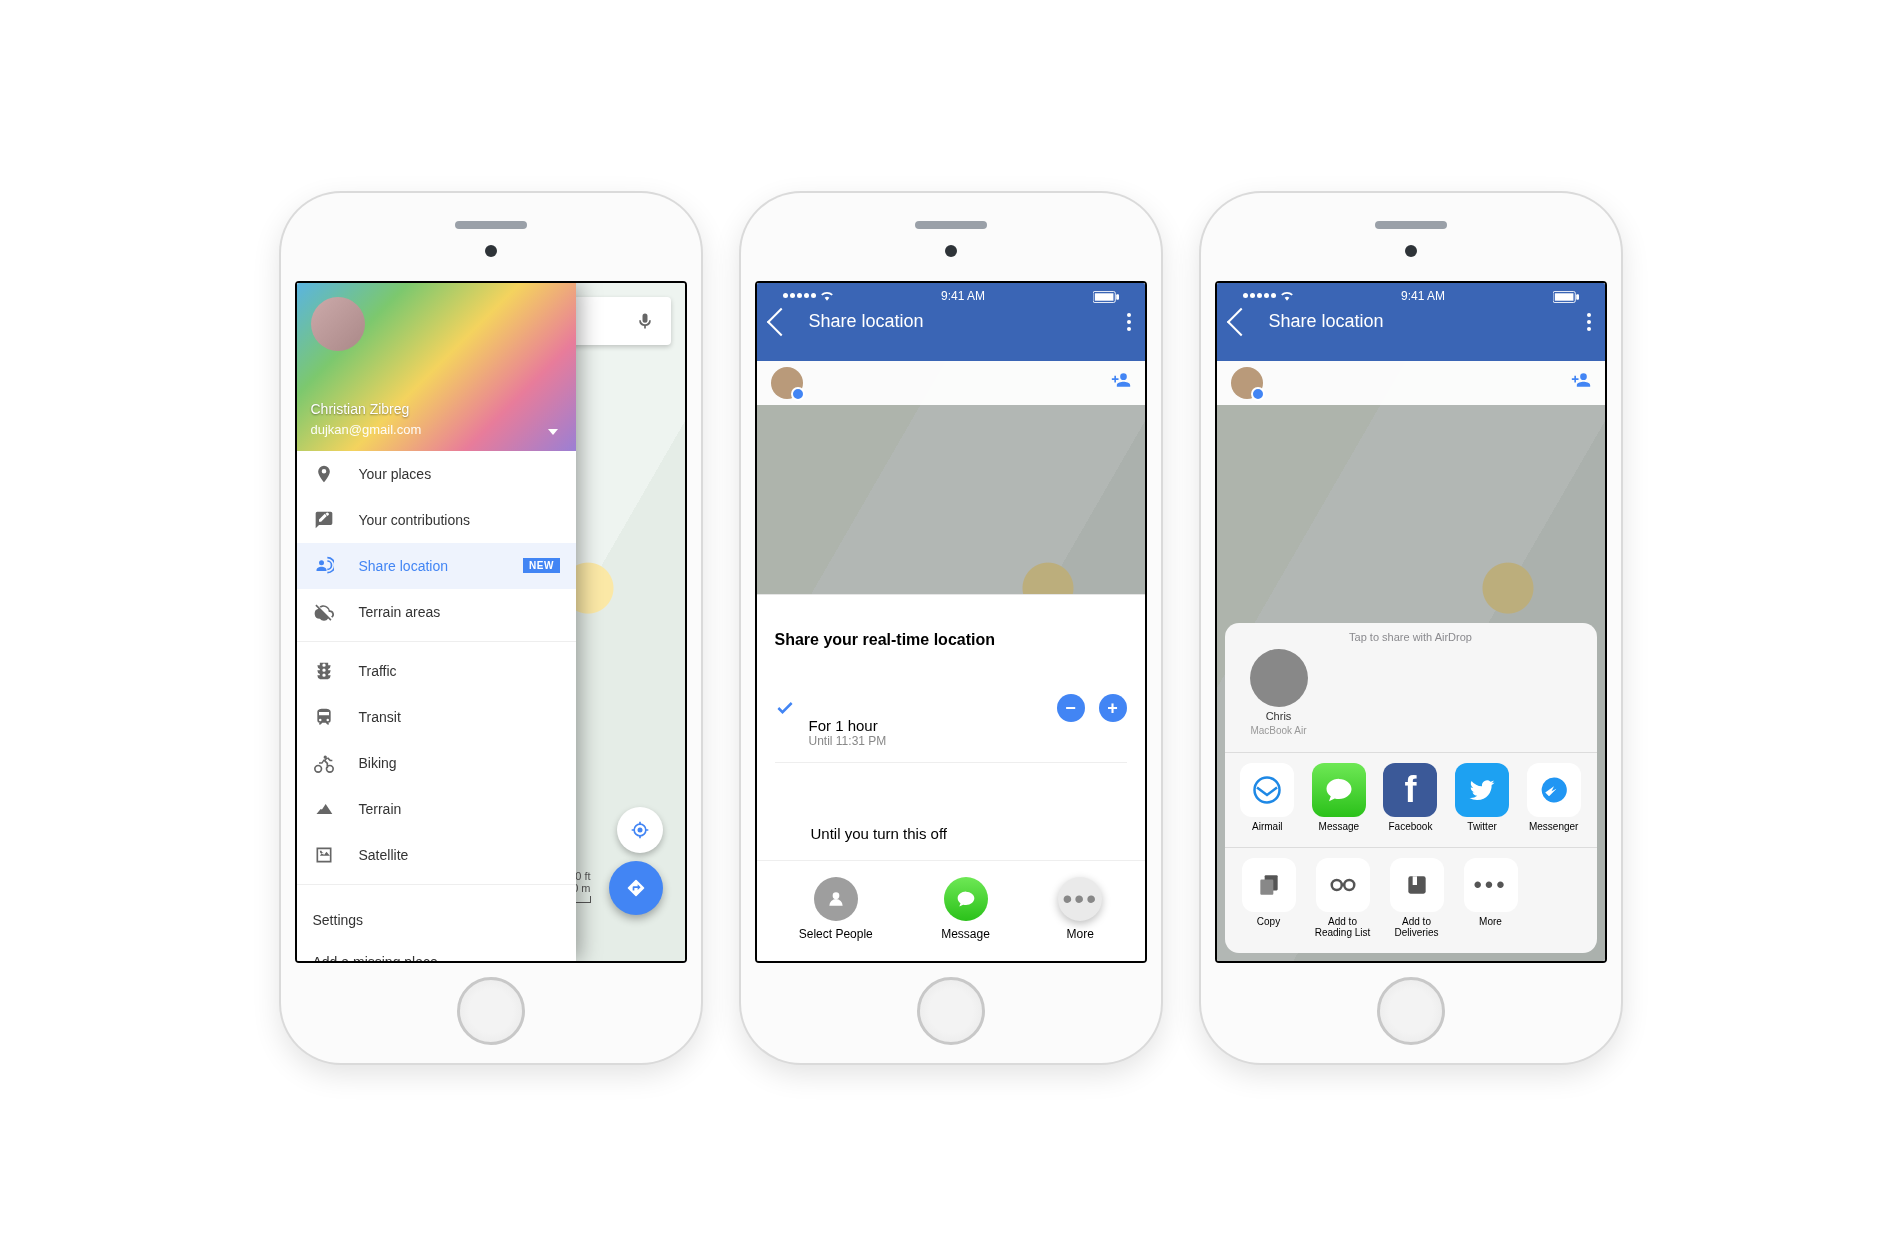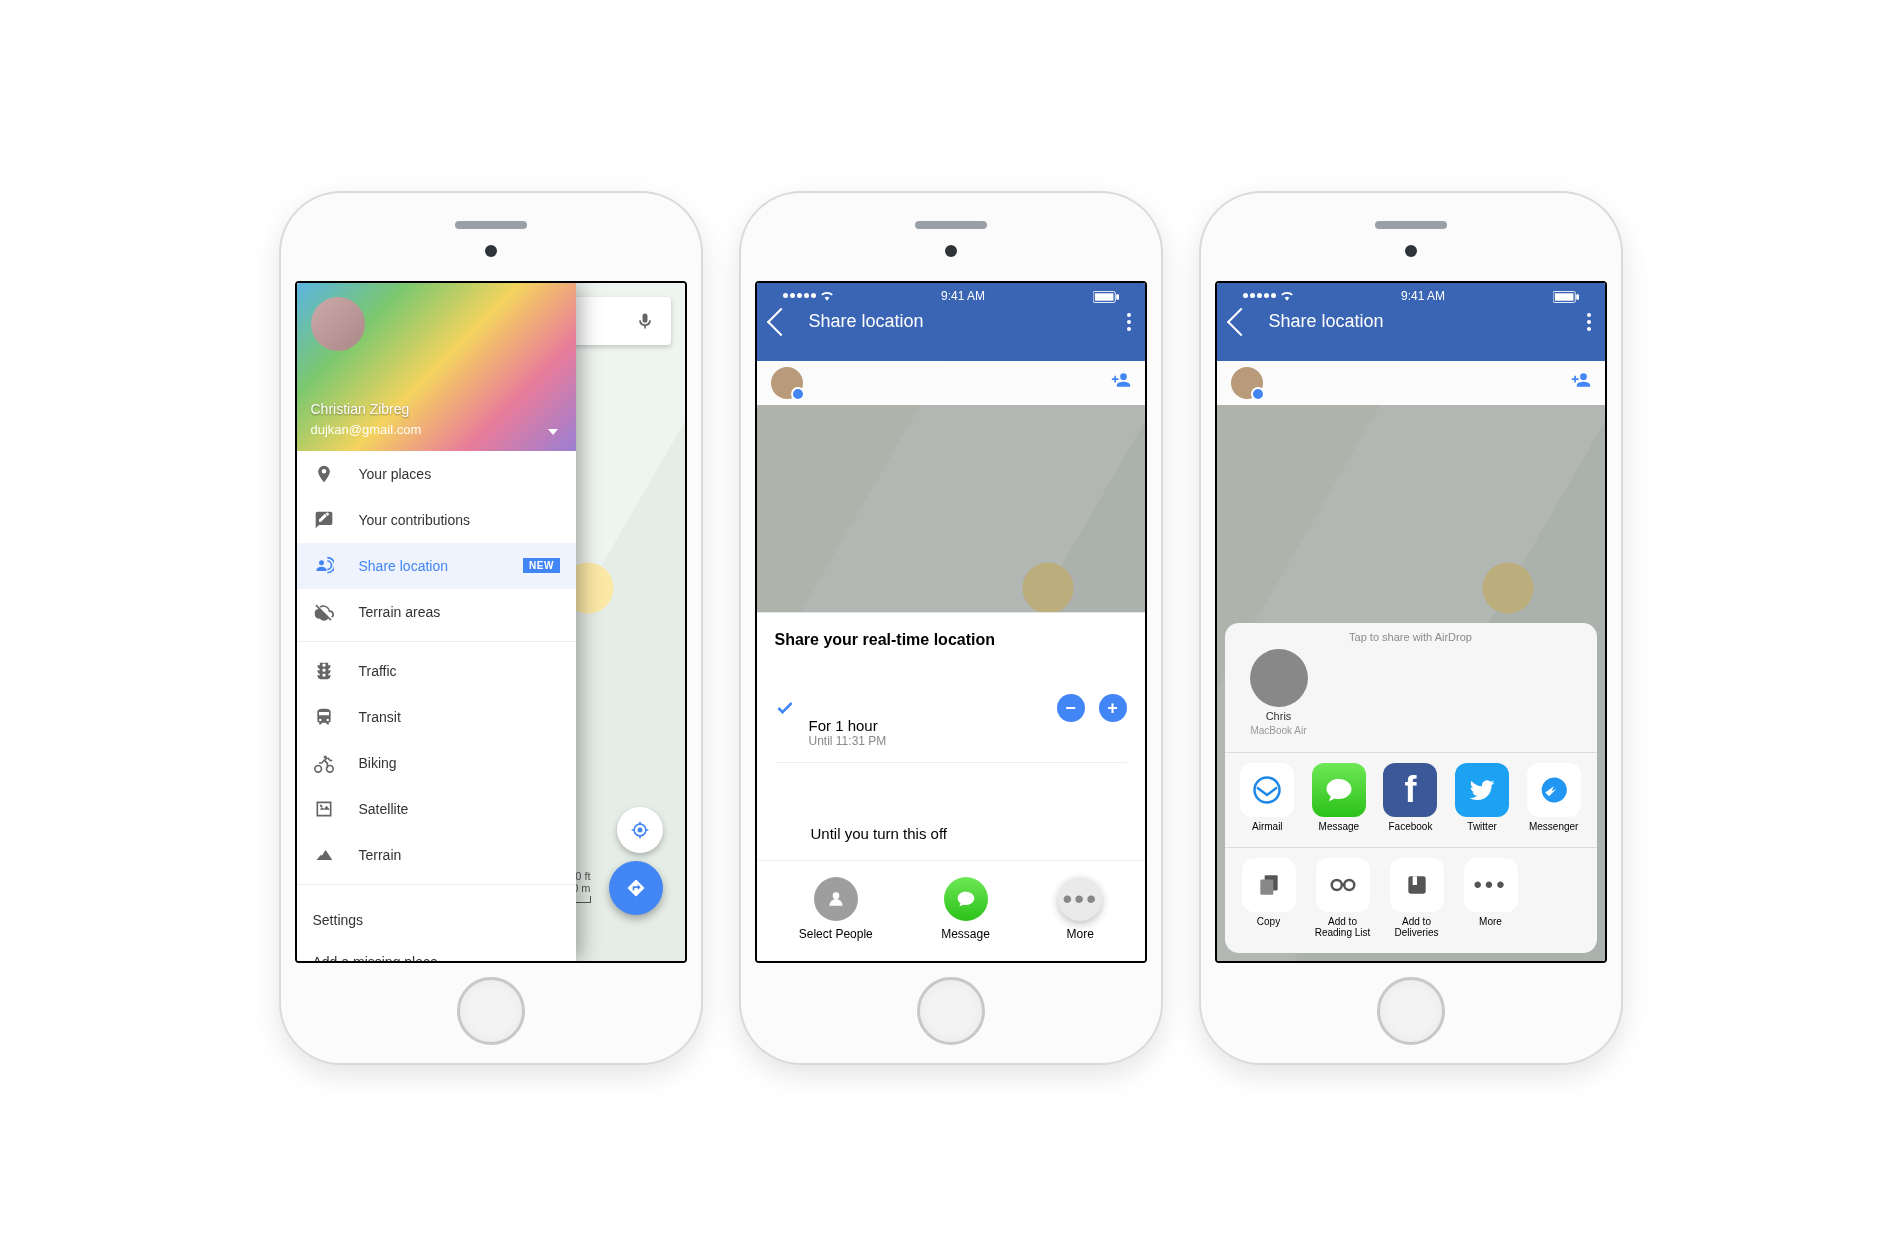--- a/index.html
+++ b/index.html
@@ -56,21 +56,21 @@
 .back-arrow{width:18px;height:18px;border-left:2px solid #fff;border-bottom:2px solid #fff;transform:rotate(45deg);}
 .kebab{display:flex;flex-direction:column;gap:3px;margin-left:auto;}
 .kebab span{width:4px;height:4px;border-radius:50%;background:#fff;}
 .people-row{position:absolute;top:78px;left:0;right:0;height:44px;background:rgba(255,255,255,.95);display:flex;align-items:center;justify-content:space-between;padding:0 14px;}
 .mini-avatar{width:32px;height:32px;border-radius:50%;background:#b99a7a;position:relative;}
 .mini-avatar::after{content:"";position:absolute;bottom:-2px;right:-2px;width:10px;height:10px;border-radius:50%;background:#4285f4;border:2px solid #fff;}
 .add-person{color:var(--accent-blue);font-size:22px;}
 
 
 .sheet{position:absolute;left:0;right:0;bottom:0;background:#fff;border-top:1px solid #e5e5e5;}
-.sheet-title{font-weight:700;font-size:16px;padding:18px 18px 10px;}
+.sheet-title{font-weight:700;font-size:16px;padding:36px 18px 10px;}
 .opt{display:flex;align-items:center;padding:10px 18px;gap:14px;}
 .check{width:22px;height:22px;color:var(--accent-blue);}
 .opt-main{flex:1;}
 .opt-label{font-size:15px;margin-top:48px;}
 .opt-sub{font-size:12px;color:#888;}
 .stepper{display:flex;gap:14px;}
 .circle-btn{width:28px;height:28px;border-radius:50%;background:var(--accent-blue);color:#fff;display:flex;align-items:center;justify-content:center;font-size:18px;font-weight:700;}
 .sheet-sep{height:1px;background:#eee;margin:4px 18px;}
 .share-targets{display:flex;justify-content:space-around;padding:16px 8px 20px;border-top:1px solid #eee;margin-top:8px;}
 .target{display:flex;flex-direction:column;align-items:center;gap:6px;font-size:12px;}
@@ -193,32 +193,32 @@
             <span class="d-icon">
               <svg class="ico" viewBox="0 0 24 24" fill="currentColor">
                 <path d="M5 14a5 5 0 100 10 5 5 0 000-10zm0 8a3 3 0 110-6 3 3 0 010 6zm14-8a5 5 0 100 10 5 5 0 000-10zm0 8a3 3 0 110-6 3 3 0 010 6zM15.5 5a2 2 0 10-4 0 2 2 0 004 0zm-4.3 3l-2 3H6v2h4l2-3 3 3v5h2v-6l-3-3 2-2 3 3h3V8h-2l-3-3-5 3-.8-.5z"></path>
               </svg>
             </span>
             <span>Biking</span>
           </div>
           <div class="d-item">
             <span class="d-icon">
               <svg class="ico" viewBox="0 0 24 24" fill="currentColor">
+                <path d="M14 6l-8 12h16L14 6zm-6 6l-5 6h7l3-4-5-2z"></path>
+              </svg>
+            </span>
+            <span>Terrain</span>
+          </div>
+          <div class="d-item">
+            <span class="d-icon">
+              <svg class="ico" viewBox="0 0 24 24" fill="currentColor">
                 <path d="M3 3h18v18H3V3zm2 2v14h14V5H5zm2 2a4 4 0 004 4V9a2 2 0 01-2-2H7zm0 6l3-4 2 3 3-4 4 5H7v-1z"></path>
               </svg>
             </span>
             <span>Satellite</span>
-          </div>
-          <div class="d-item">
-            <span class="d-icon">
-              <svg class="ico" viewBox="0 0 24 24" fill="currentColor">
-                <path d="M14 6l-8 12h16L14 6zm-6 6l-5 6h7l3-4-5-2z"></path>
-              </svg>
-            </span>
-            <span>Terrain</span>
           </div>
           <div class="d-sep"></div>
           <div class="d-bottom">
             <div class="d-item">
               <span>Settings</span>
             </div>
             <div class="d-item">
               <span>Add a missing place</span>
             </div>
           </div>

